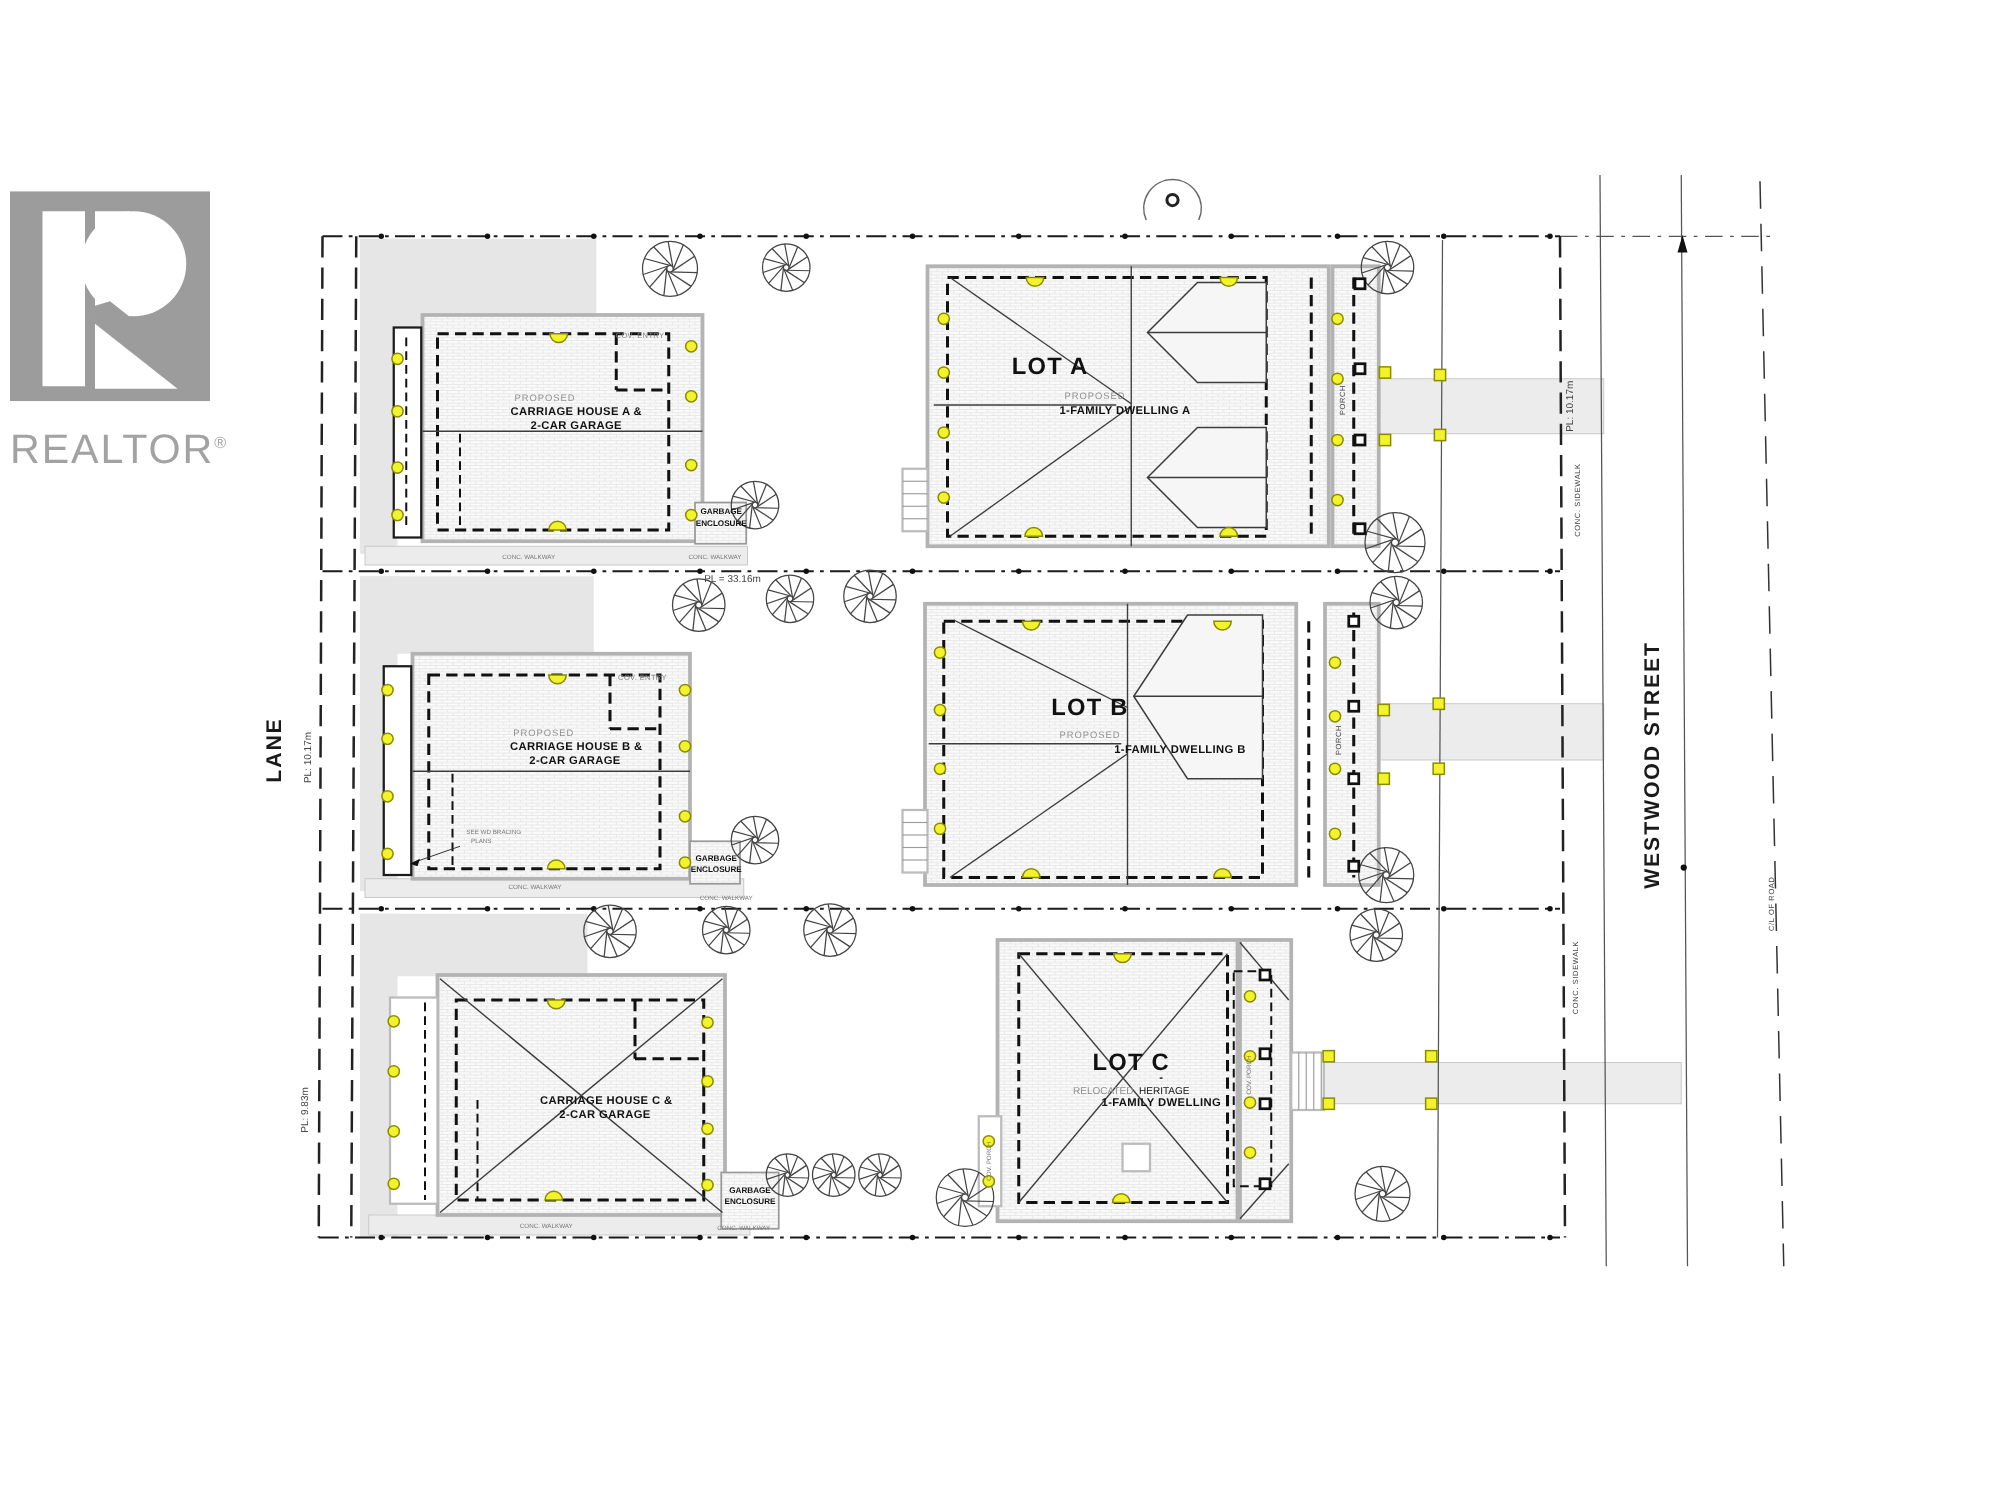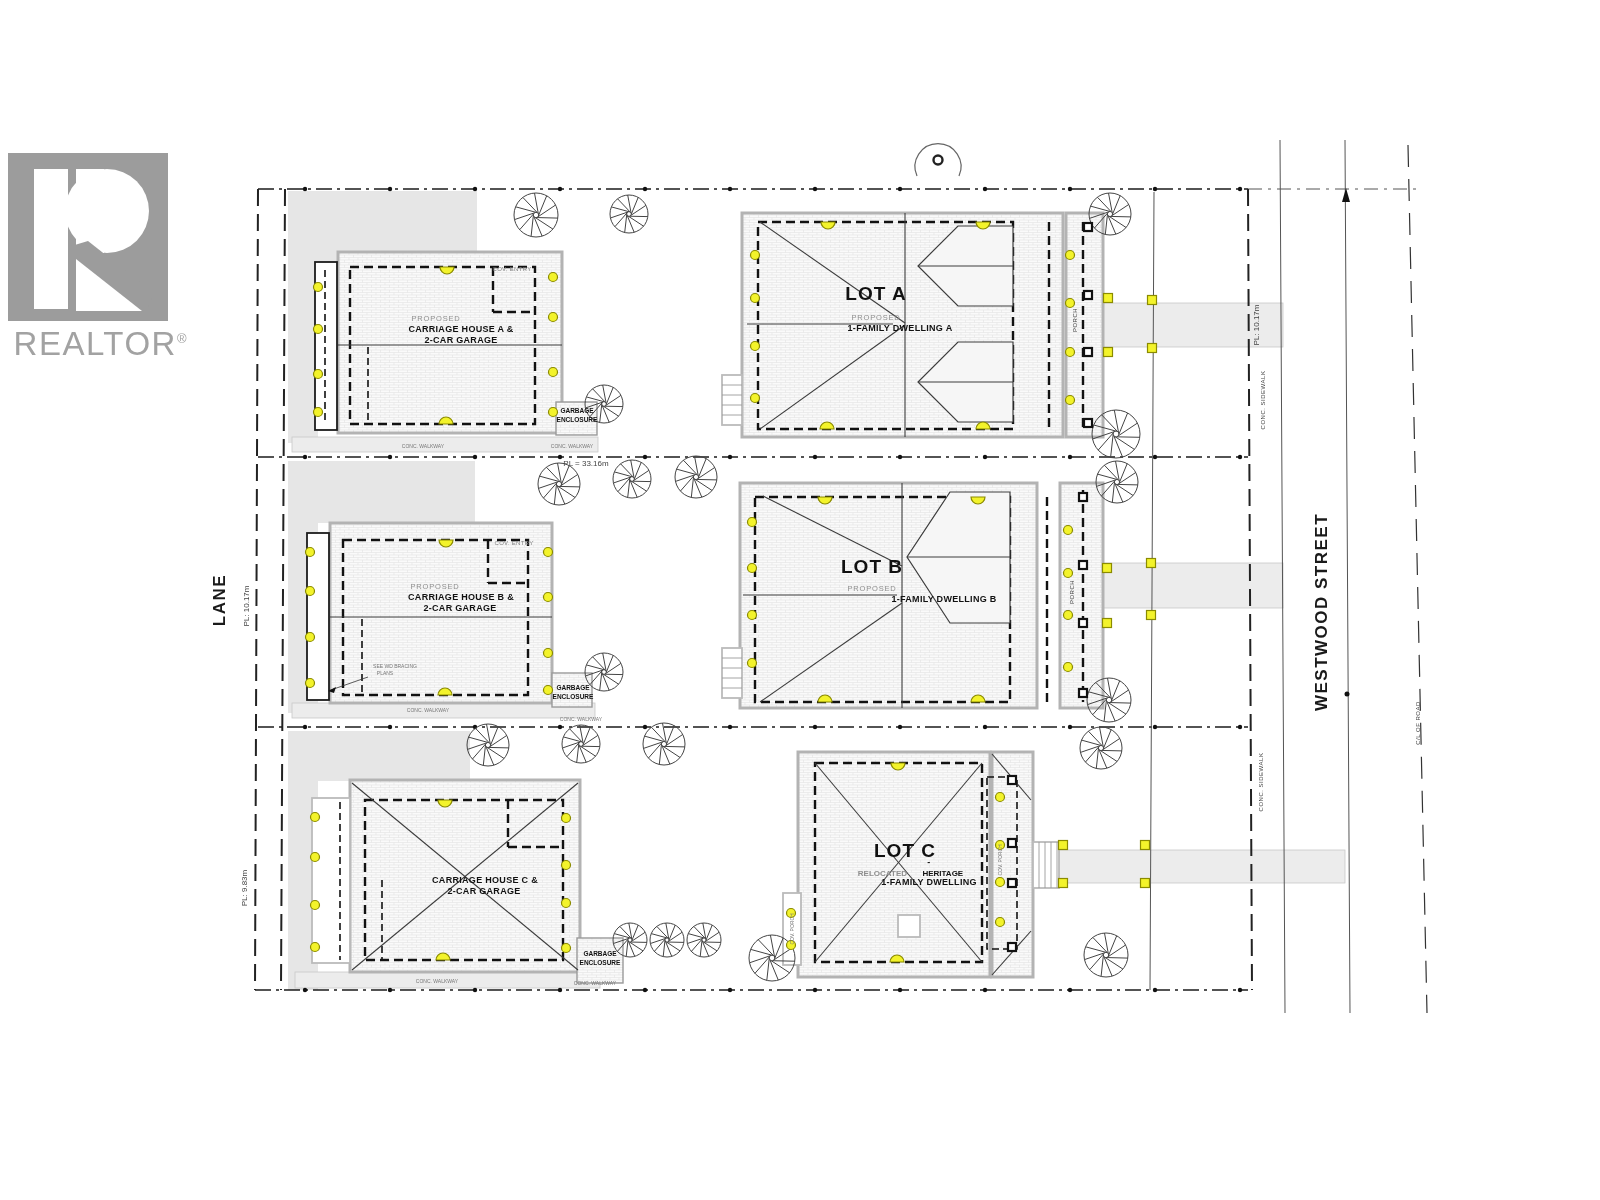--- a/index.html
+++ b/index.html
@@ -34,24 +34,24 @@
   .street{font-size:17px;font-weight:bold;letter-spacing:1.5px;color:#1a1a1a;}
   .big{font-size:19px;font-weight:bold;letter-spacing:1px;}
   .sb{font-size:9px;font-weight:bold;letter-spacing:0.3px;margin-left:24px;}
   .tg{font-size:7.5px;color:#8f8f8f;letter-spacing:0.8px;}
   .dim{font-size:8px;color:#444;}
   .micro{font-size:6px;color:#808080;letter-spacing:0.3px;}
   .micro5{font-size:5px;color:#777;}
   .microd{font-size:6px;color:#444;letter-spacing:0.5px;}
   .gbl{font-size:6.5px;font-weight:bold;color:#111;}
   .two-tone span.gray{color:#8f8f8f;}
-  .two-tone span{font-size:8px;font-weight:bold;margin-left:11px;}
+  .two-tone span{font-size:8px;font-weight:normal;}
   
   #logo{position:absolute;left:8px;top:153px;width:180px;}
-  .logo-word{margin-top:0;font-size:33px;color:#a2a2a2;letter-spacing:1.5px;font-weight:400;text-align:right;}
+  .logo-word{margin-top:14px;font-size:33px;color:#a2a2a2;letter-spacing:1.5px;font-weight:400;}
   .logo-word .reg{font-size:13px;vertical-align:super;}
 </style>
 </head>
 <body>
 
 <div id="root">
 
   <div id="logo">
     <svg width="160" height="168">
       <rect x="0" y="0" width="160" height="168" fill="#9c9c9c"></rect>
@@ -601,21 +601,21 @@
     <div class="lbl v street" style="left:1322px;top:612px">WESTWOOD STREET</div>
     <div class="lbl v microd" style="left:1263px;top:400px">CONC. SIDEWALK</div>
     <div class="lbl v microd" style="left:1261px;top:782px">CONC. SIDEWALK</div>
     <div class="lbl v microd" style="left:1418px;top:723px">C/L OF ROAD</div>
 
     <div class="lbl v dim" style="left:246px;top:606px">PL: 10.17m</div>
     <div class="lbl v dim" style="left:1256px;top:325px">PL: 10.17m</div>
     <div class="lbl v dim" style="left:244px;top:888px">PL: 9.83m</div>
     <div class="lbl dim" style="left:586px;top:463px">PL = 33.16m</div>
 
-    <div class="lbl big" style="left:876px;top:294px">LOT A</div>
+    <div class="lbl big" style="left:840px;top:294px">LOT A</div>
     <div class="lbl tg" style="left:876px;top:317px">PROPOSED</div>
     <div class="lbl sb" style="left:876px;top:328px">1-FAMILY DWELLING A</div>
 
     <div class="lbl big" style="left:872px;top:567px">LOT B</div>
     <div class="lbl tg" style="left:872px;top:588px">PROPOSED</div>
     <div class="lbl sb" style="left:920px;top:599px">1-FAMILY DWELLING B</div>
 
     <div class="lbl big" style="left:905px;top:851px">LOT C</div>
     <div class="lbl sb" style="left:905px;top:862px">-</div>
     <div class="lbl two-tone" style="left:905px;top:871px"><span class="gray">RELOCATED</span>&nbsp;<span>HERITAGE</span></div>

